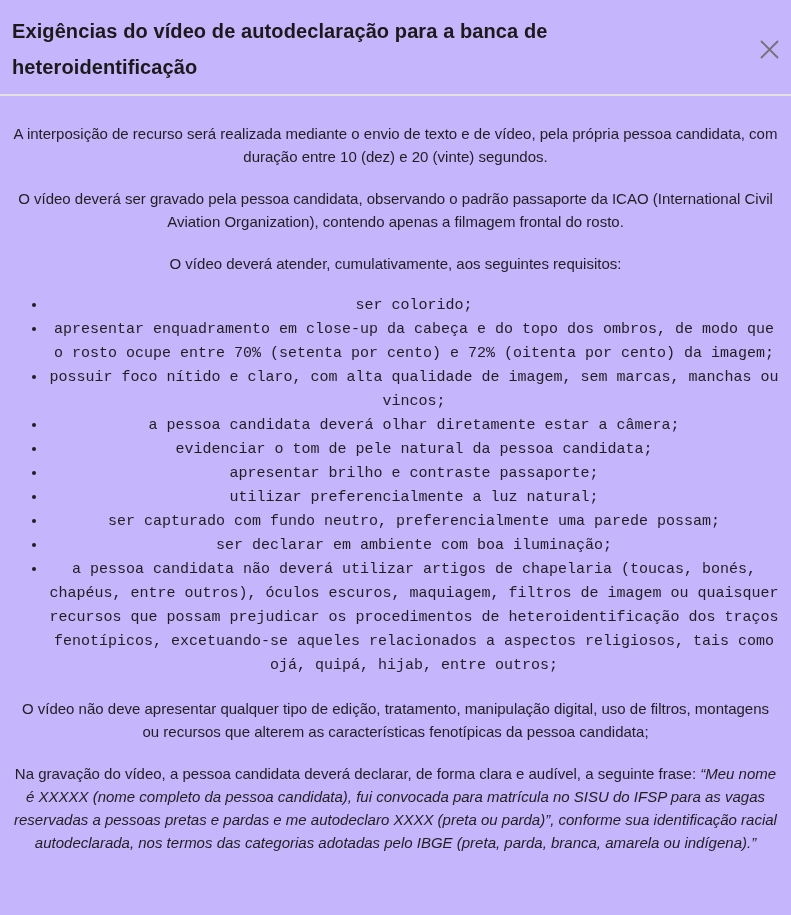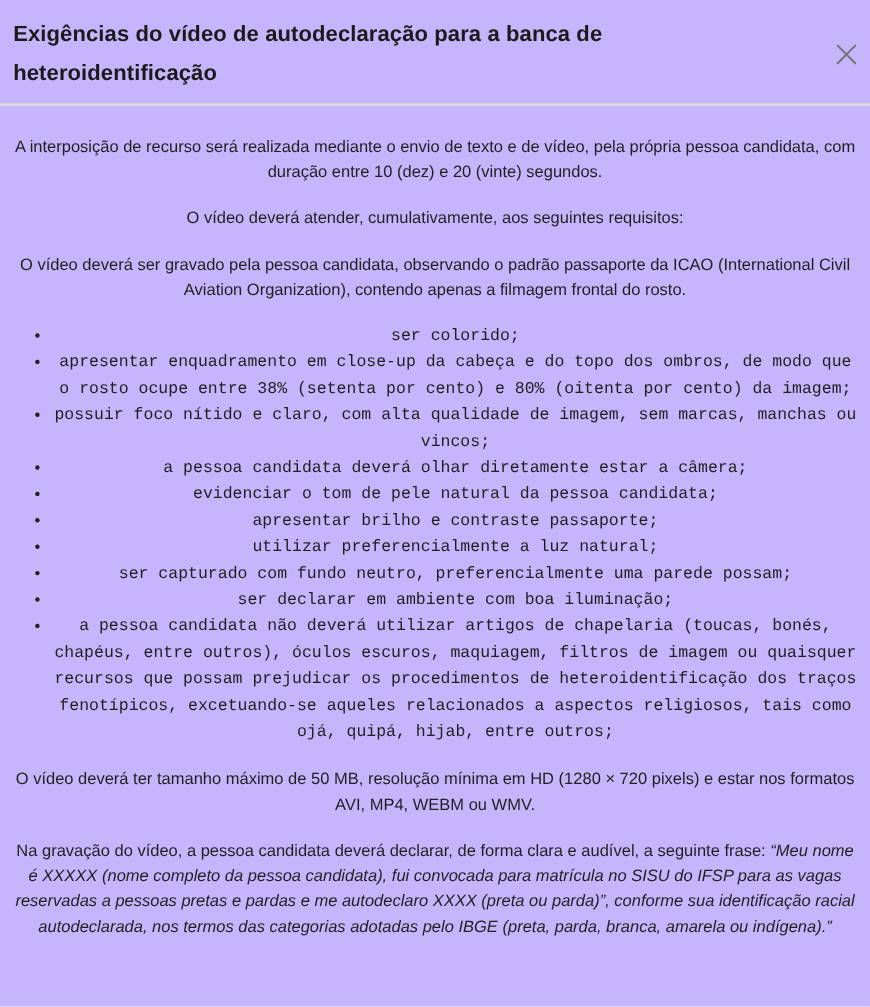--- a/index.html
+++ b/index.html
@@ -93,38 +93,38 @@
       </svg>
     </button>
   </header>
 
   <div class="header-divider"></div>
 
   <main class="modal-body">
 
     <p>A interposição de recurso será realizada mediante o envio de texto e de vídeo, pela própria pessoa candidata, com duração entre 10 (dez) e 20 (vinte) segundos.</p>
 
+    <p>O vídeo deverá ser gravado pela pessoa candidata, observando o padrão passaporte da ICAO (International Civil Aviation Organization), contendo apenas a filmagem frontal do rosto.</p>
+
     <p>O vídeo deverá atender, cumulativamente, aos seguintes requisitos:</p>
-
-    <p>O vídeo deverá ser gravado pela pessoa candidata, observando o padrão passaporte da ICAO (International Civil Aviation Organization), contendo apenas a filmagem frontal do rosto.</p>
 
     <ul class="requirements-list">
       <li>ser colorido;</li>
-      <li>apresentar enquadramento em close-up da cabeça e do topo dos ombros, de modo que o rosto ocupe entre 38% (setenta por cento) e 80% (oitenta por cento) da imagem;</li>
+      <li>apresentar enquadramento em close-up da cabeça e do topo dos ombros, de modo que o rosto ocupe entre 70% (setenta por cento) e 72% (oitenta por cento) da imagem;</li>
       <li>possuir foco nítido e claro, com alta qualidade de imagem, sem marcas, manchas ou vincos;</li>
       <li>a pessoa candidata deverá olhar diretamente estar a câmera;</li>
       <li>evidenciar o tom de pele natural da pessoa candidata;</li>
       <li>apresentar brilho e contraste passaporte;</li>
       <li>utilizar preferencialmente a luz natural;</li>
       <li>ser capturado com fundo neutro, preferencialmente uma parede possam;</li>
       <li>ser declarar em ambiente com boa iluminação;</li>
       <li>a pessoa candidata não deverá utilizar artigos de chapelaria (toucas, bonés, chapéus, entre outros), óculos escuros, maquiagem, filtros de imagem ou quaisquer recursos que possam prejudicar os procedimentos de heteroidentificação dos traços fenotípicos, excetuando-se aqueles relacionados a aspectos religiosos, tais como ojá, quipá, hijab, entre outros;</li>
     </ul>
 
+    <p>O vídeo não deve apresentar qualquer tipo de edição, tratamento, manipulação digital, uso de filtros, montagens ou recursos que alterem as características fenotípicas da pessoa candidata;</p>
 
-    <p>O vídeo deverá ter tamanho máximo de 50 MB, resolução mínima em HD (1280 × 720 pixels) e estar nos formatos AVI, MP4, WEBM ou WMV.</p>
 
     <p>
       <span>Na gravação do vídeo, a pessoa candidata deverá declarar, de forma clara e audível, a seguinte frase: </span><em class="declaration-quote">“Meu nome é XXXXX (nome completo da pessoa candidata), fui convocada para matrícula no SISU do IFSP para as vagas reservadas a pessoas pretas e pardas e me autodeclaro XXXX (preta ou parda)”, conforme sua identificação racial autodeclarada, nos termos das categorias adotadas pelo IBGE (preta, parda, branca, amarela ou indígena).”</em>
     </p>
 
   </main>
 </div>
 
 </body></html>

